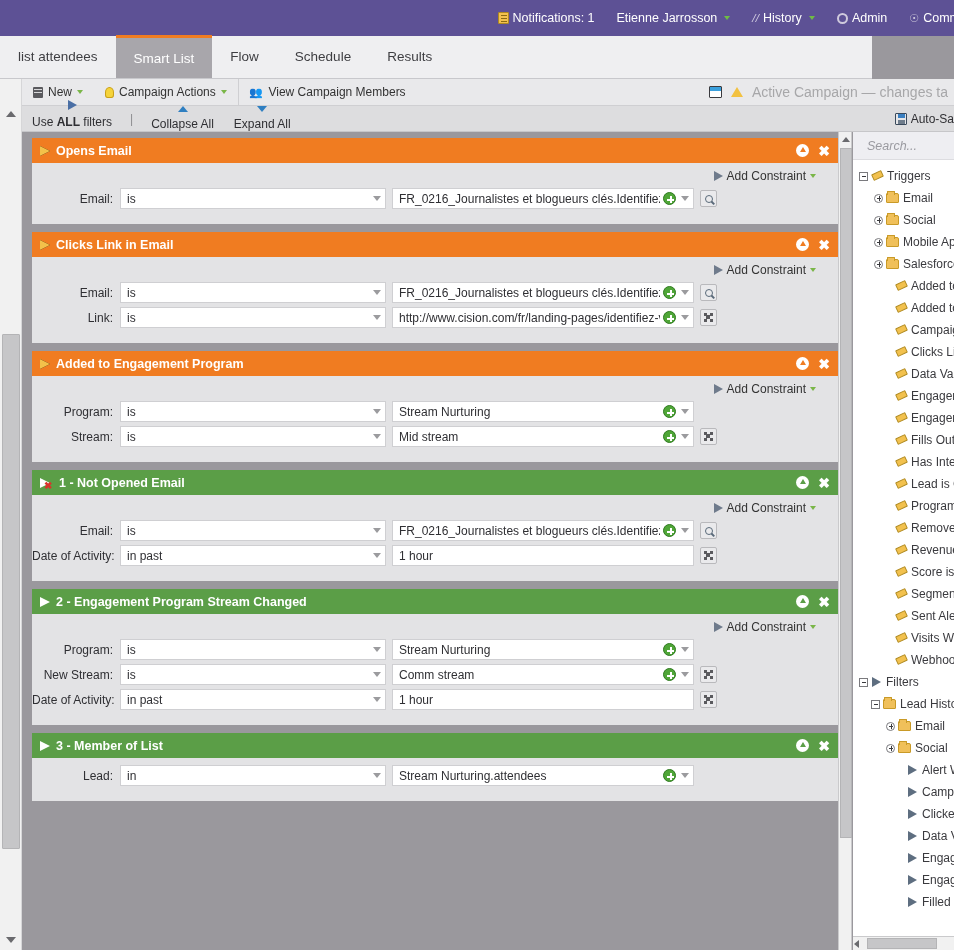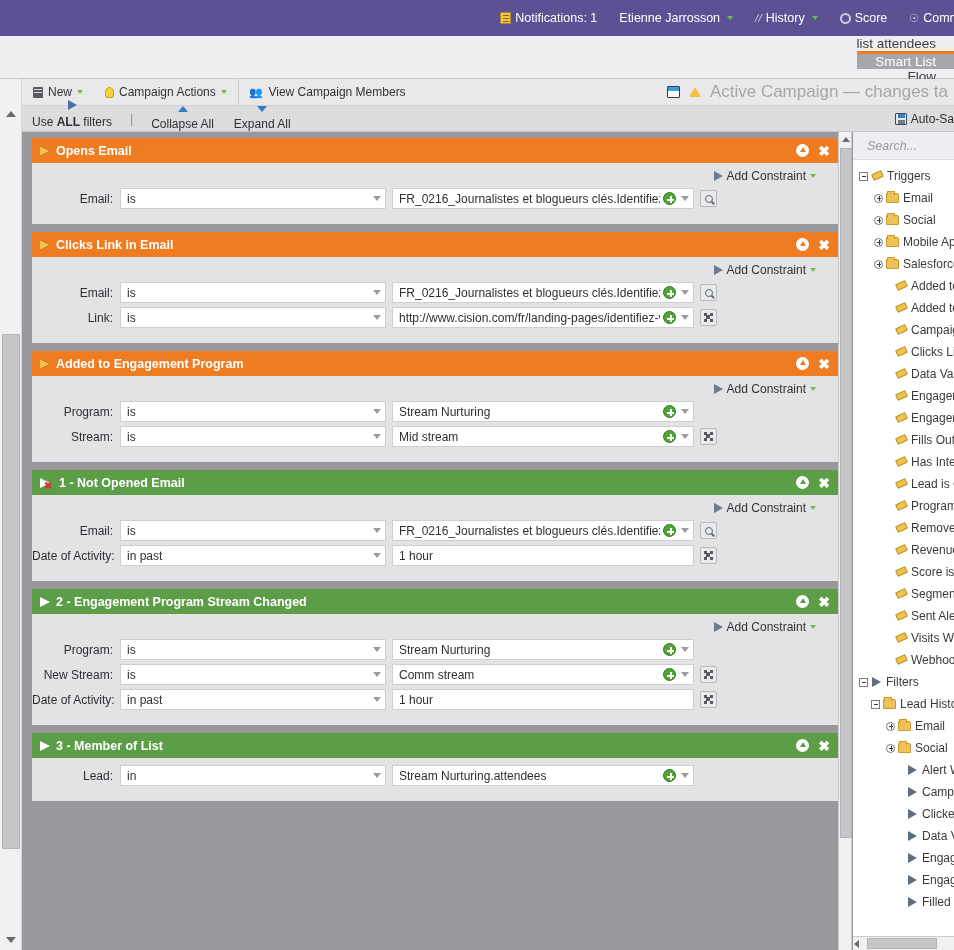--- a/index.html
+++ b/index.html
@@ -54,24 +54,24 @@
     width: 11px; height: 11px; border-radius: 50%;
     border: 2px solid #cfcadd;
     position: relative;
   }
   .ico-comm {
     font-size: 11px; color: #cfcadd;
   }
 
   
   .tabstrip {
-    position: absolute; left: 0; top: 36px; width: 954px; height: 43px;
+    position: absolute; left: 0; top: 36px; width: 872px; height: 43px;
     background: #efeff1;
     border-bottom: 1px solid #c8c8cc;
-    display: flex; align-items: flex-end; flex-direction: column;
+    display: flex; align-items: flex-end;
   }
   .tab {
     height: 43px; display: flex; align-items: center;
     padding: 0 18px; font-size: 13.5px; color: #3e3e42;
     cursor: pointer; position: relative;
   }
   .tab.active {
     background: #a8a6ab; color: #ffffff;
     border-top: 3px solid #f07c21;
     text-align: right;
@@ -109,21 +109,21 @@
   .ico-window {
     width: 13px; height: 12px; border: 1.5px solid #3a3a3e; background: #fff;
     position: relative; border-radius: 1px;
   }
   .ico-window:after {
     content: ""; position: absolute; left: 0; top: 0; right: 0; height: 4px;
     background: #3aa0dd;
   }
   .tb-right {
     margin-left: auto; display: flex; align-items: center; gap: 9px;
-    padding-right: 6px; color: #a7a7a9; font-size: 17px; white-space: nowrap;
+    padding-right: 6px; color: #a7a7a9; font-size: 14px; white-space: nowrap;
   }
   .ico-warn {
     width: 0; height: 0; border-left: 6px solid transparent;
     border-right: 6px solid transparent; border-bottom: 10px solid #f2c141;
     position: relative;
   }
 
   
   .filterbar {
     position: absolute; left: 22px; top: 106px; width: 932px; height: 26px;
@@ -389,21 +389,21 @@
       <span>Etienne Jarrosson</span>
       <span class="caret-green"></span>
     </div>
     <div class="topbar-item">
       <span class="ico ico-history">//</span>
       <span>History</span>
       <span class="caret-green"></span>
     </div>
     <div class="topbar-item">
       <span class="ico ico-gear"></span>
-      <span>Score</span>
+      <span>Admin</span>
     </div>
     <div class="topbar-item" style="margin-right:-6px;">
       <span class="ico ico-comm">☉</span>
       <span>Comm</span>
     </div>
   </div>
 
   <div class="tabstrip">
     <div class="tab">list attendees</div>
     <div class="tab active">Smart List</div>

